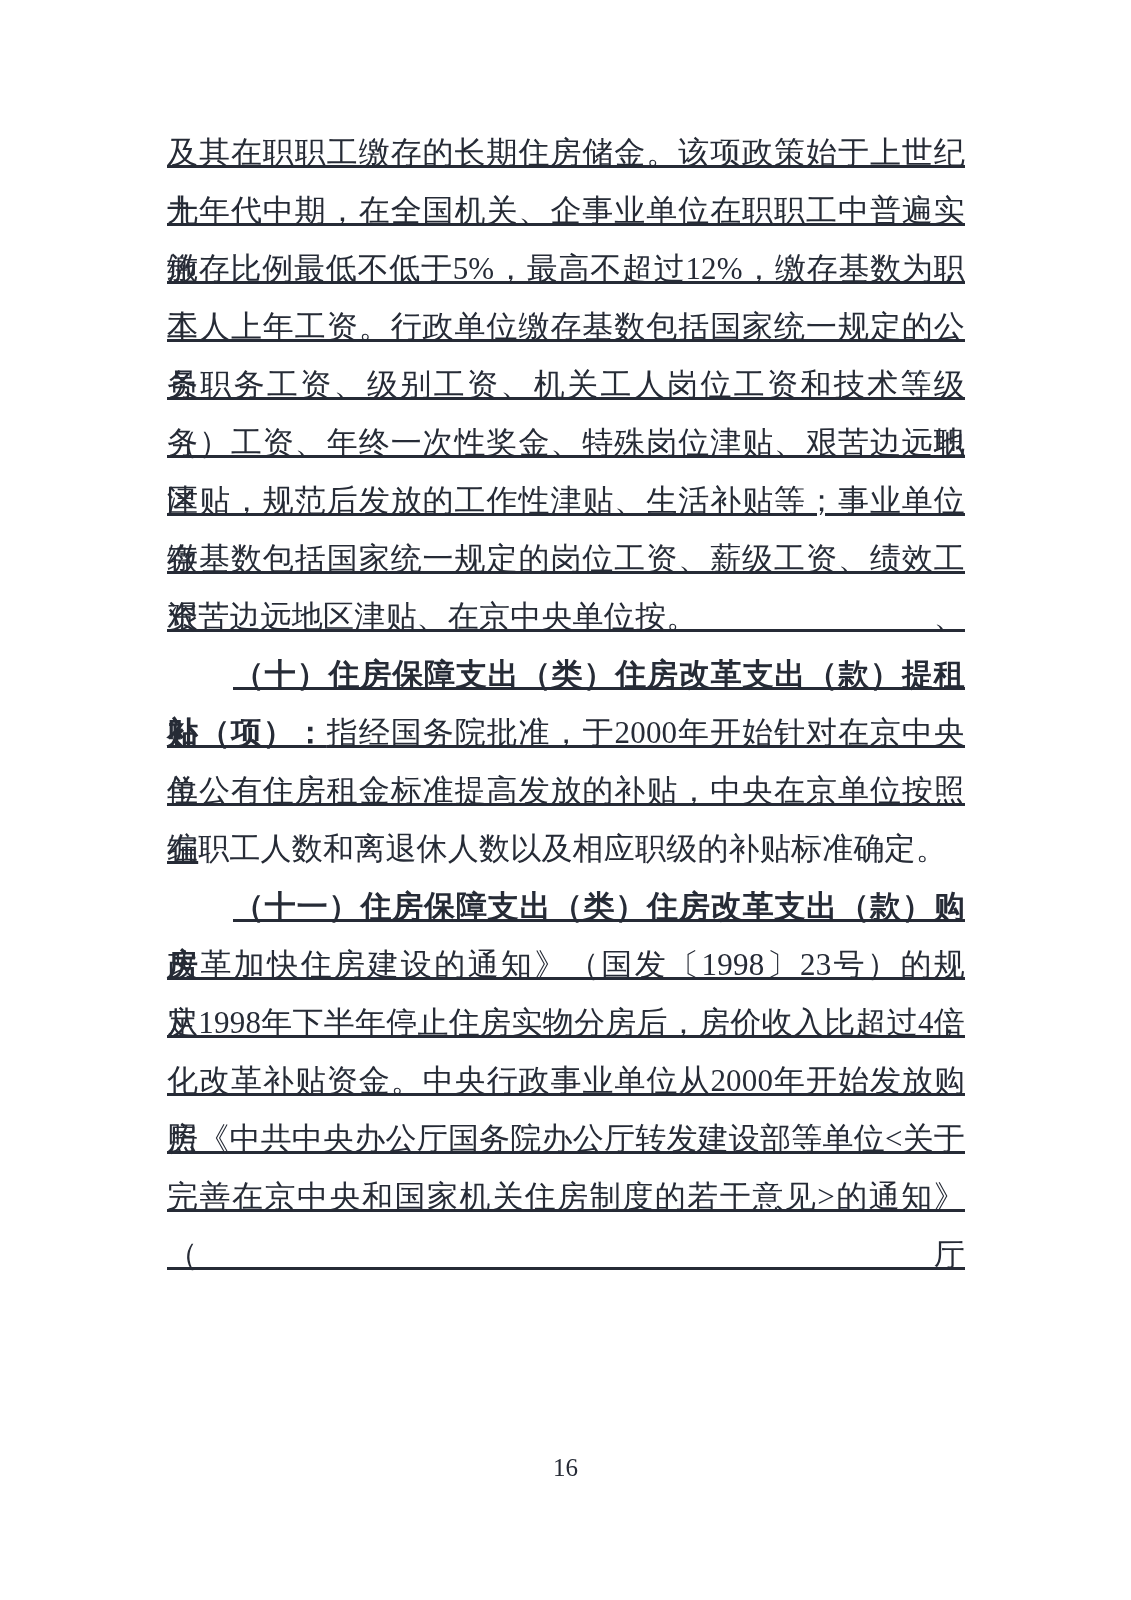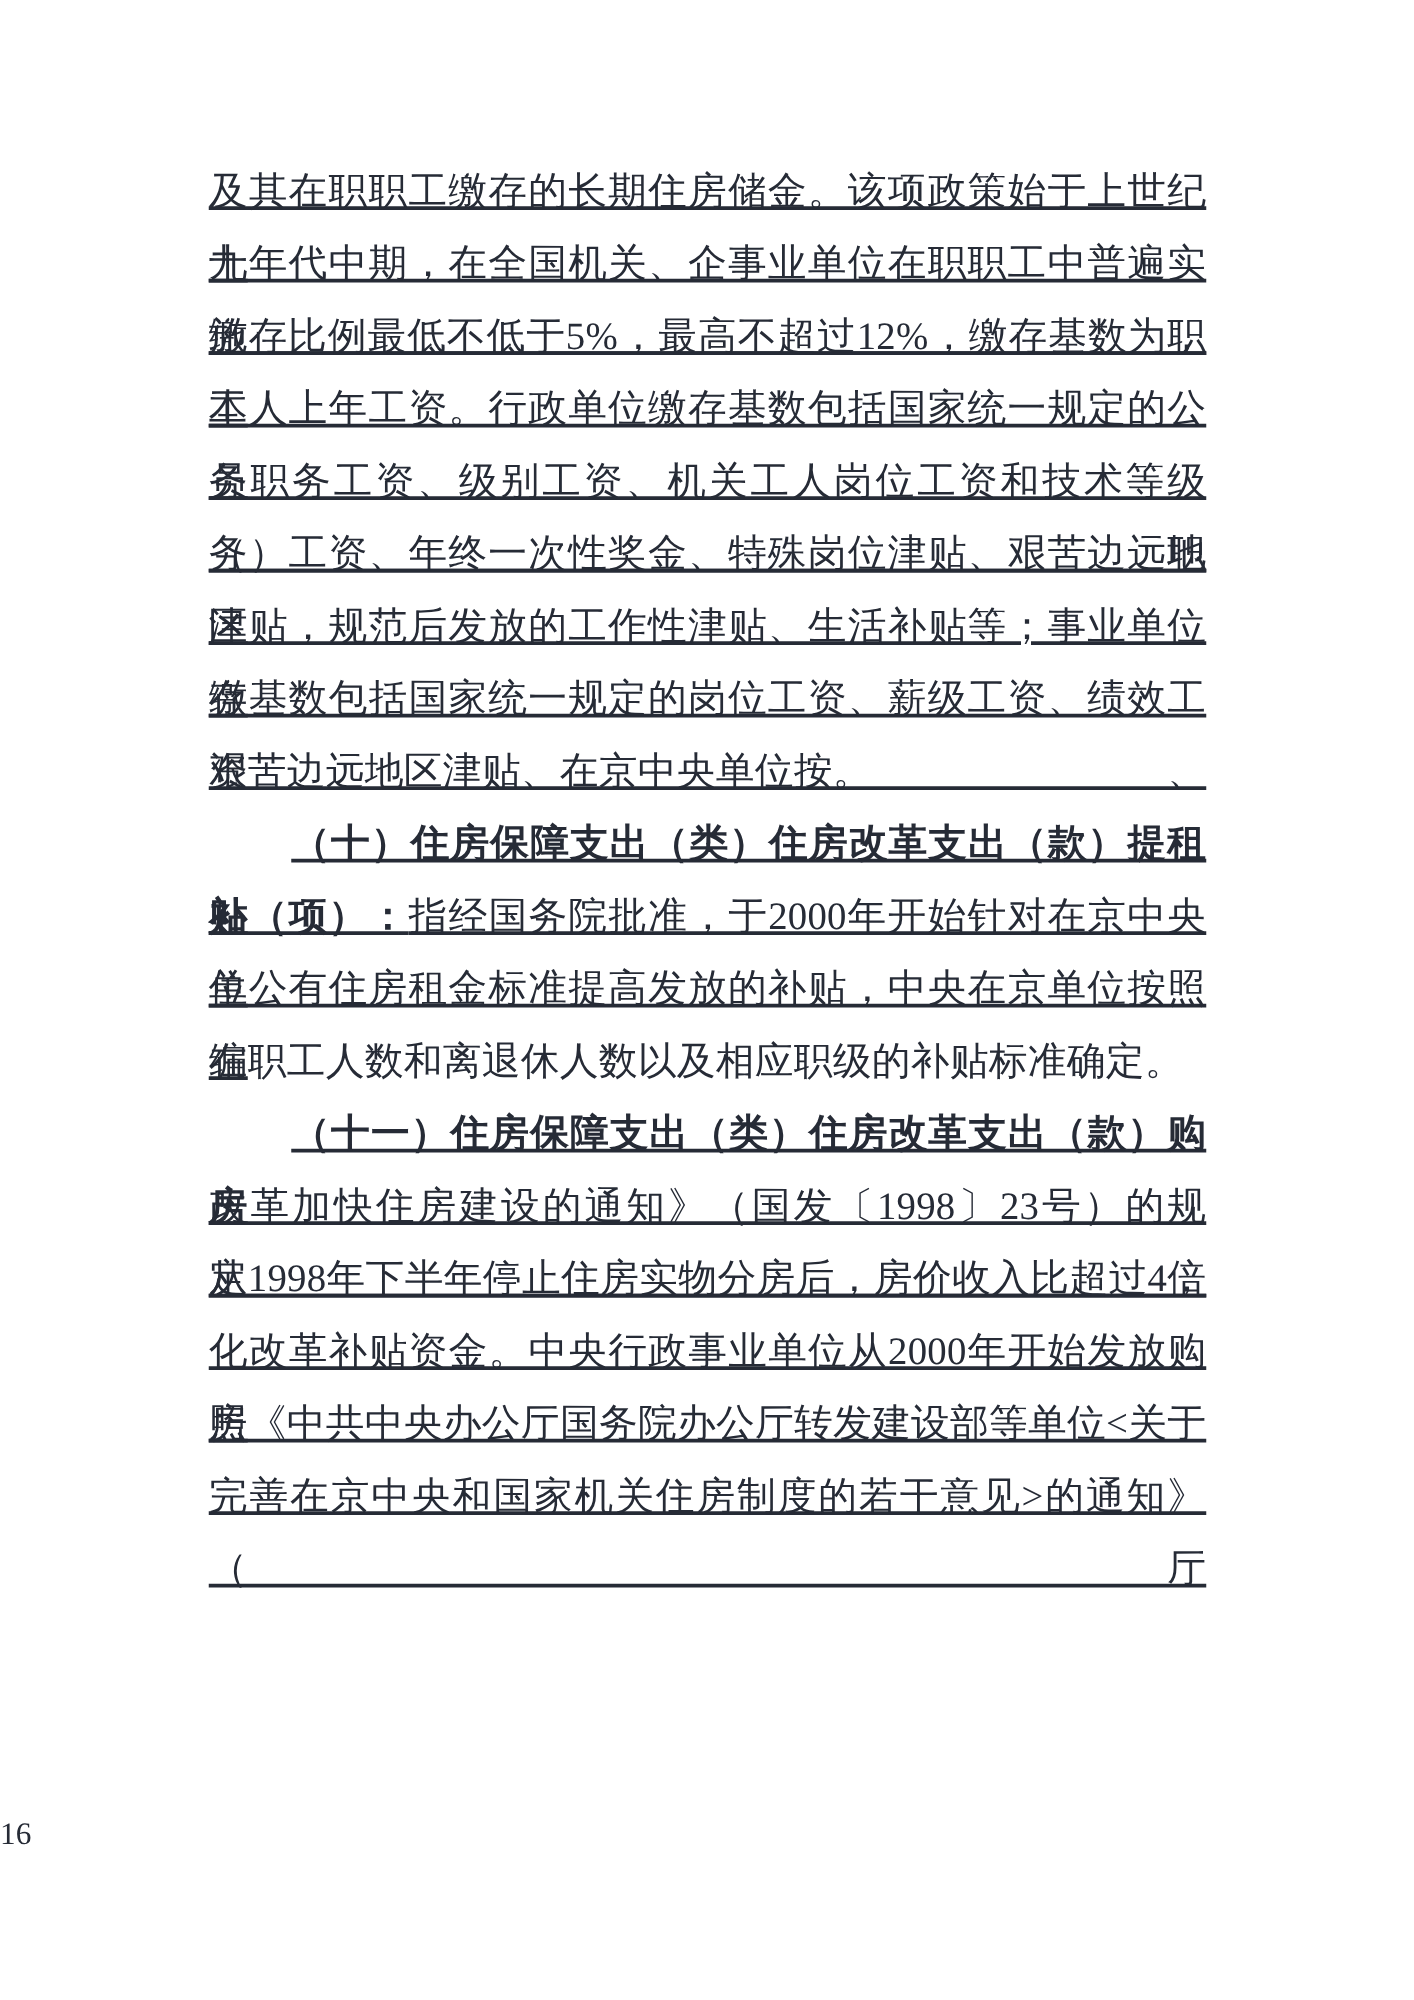--- a/index.html
+++ b/index.html
@@ -40,21 +40,21 @@
     text-indent: 66px;        
   }
   .bold {
     font-weight: bold;
   }
   .footer {
     position: absolute;
     left: 0;
     right: 0;
     top: 1452px;
-    text-align: left;
+    text-align: center;
   }
   .page-number {
     font-size: 25px;
     line-height: 32px;
     color: #262b36;
   }
 </style>
 </head>
 <body>
 

